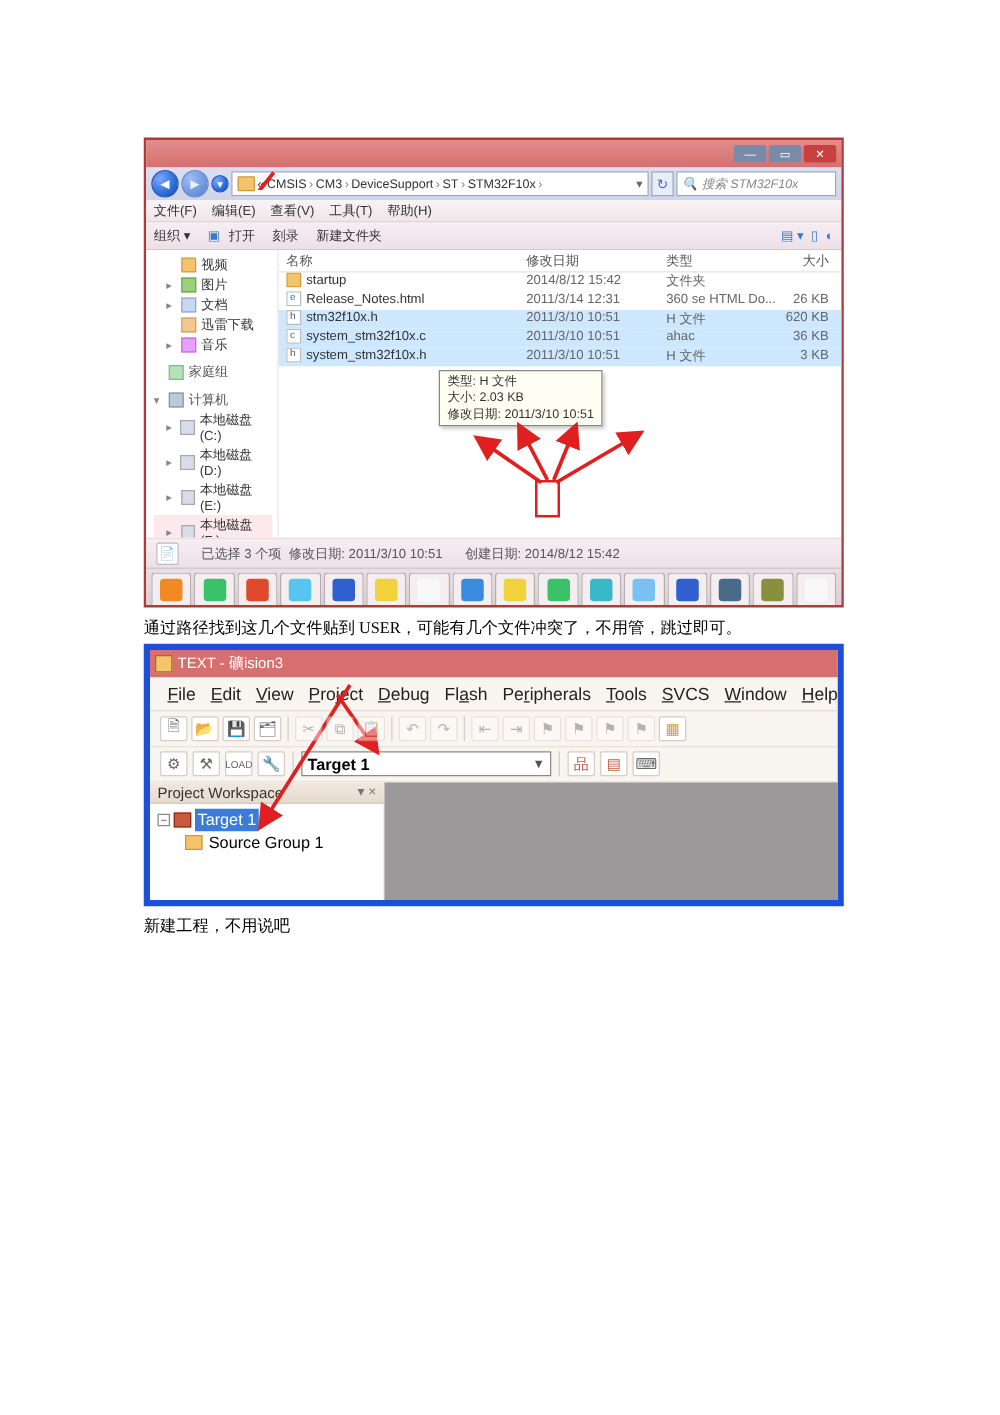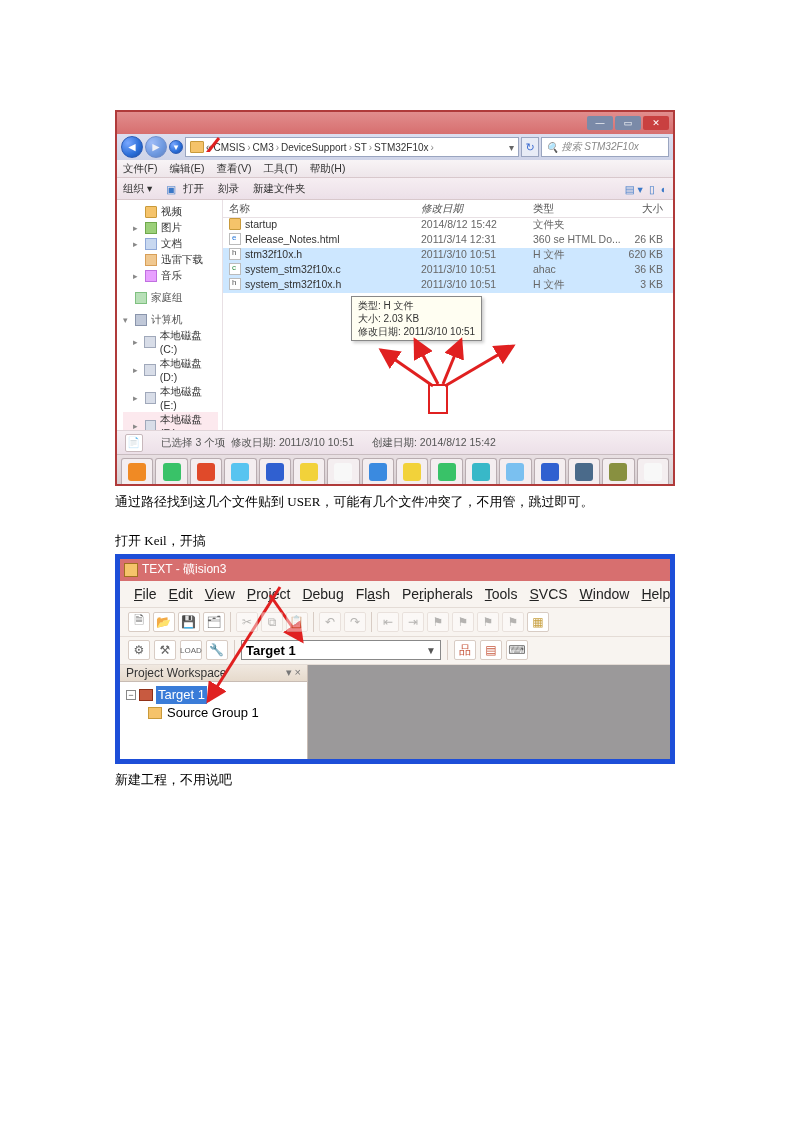--- a/index.html
+++ b/index.html
@@ -98,21 +98,21 @@
   .nav-arrow { color:#888; font-size:9px; width:8px; display:inline-block;}
 
   .exp-files { flex:1; background:#fff; position:relative; }
   .files-header {
     display:flex; height:18px; align-items:center;
     font-size:10.5px; color:#555;
     border-bottom:1px solid #e8e0e4;
     padding: 0 6px;
   }
   .col-name { flex: 0 0 192px; }
-  .col-date { flex: 0 0 112px; font-style: italic; }
+  .col-date { flex: 0 0 112px; }
   .col-type { flex: 0 0 90px; }
   .col-size { flex: 0 0 44px; text-align:right; padding-right:4px; }
 
   .file-row {
     display:flex; align-items:flex-start; height:15px;
     font-size:10.5px; padding:0 6px; color:#333;
   }
   .file-row.sel { background:#cde7ff; }
   .file-name { flex:0 0 192px; display:flex; align-items:center; gap:4px; overflow:hidden; white-space:nowrap;}
   .file-date { flex:0 0 112px; color:#666; }
@@ -511,21 +511,20 @@
           <span class="inner tb-olive"></span>
         </span>
       <span class="taskbtn">
           <span class="inner tb-white"></span>
         </span>
     </div>
   </div>
 
   <p class="para">通过路径找到这几个文件贴到 USER，可能有几个文件冲突了，不用管，跳过即可。</p>
 
-  <p class="para" style="margin-top:18px;">打开 Keil，开搞</p>
 
   <div class="keil" style="position:relative;">
     <div class="keil-title">
       <span class="kicon"></span>
       <span>TEXT - 礦ision3</span>
     </div>
     <div class="keil-menu">
       <span class="mitem"><span class="u">F</span>ile</span>
       <span class="mitem"><span class="u">E</span>dit</span>
       <span class="mitem"><span class="u">V</span>iew</span>

